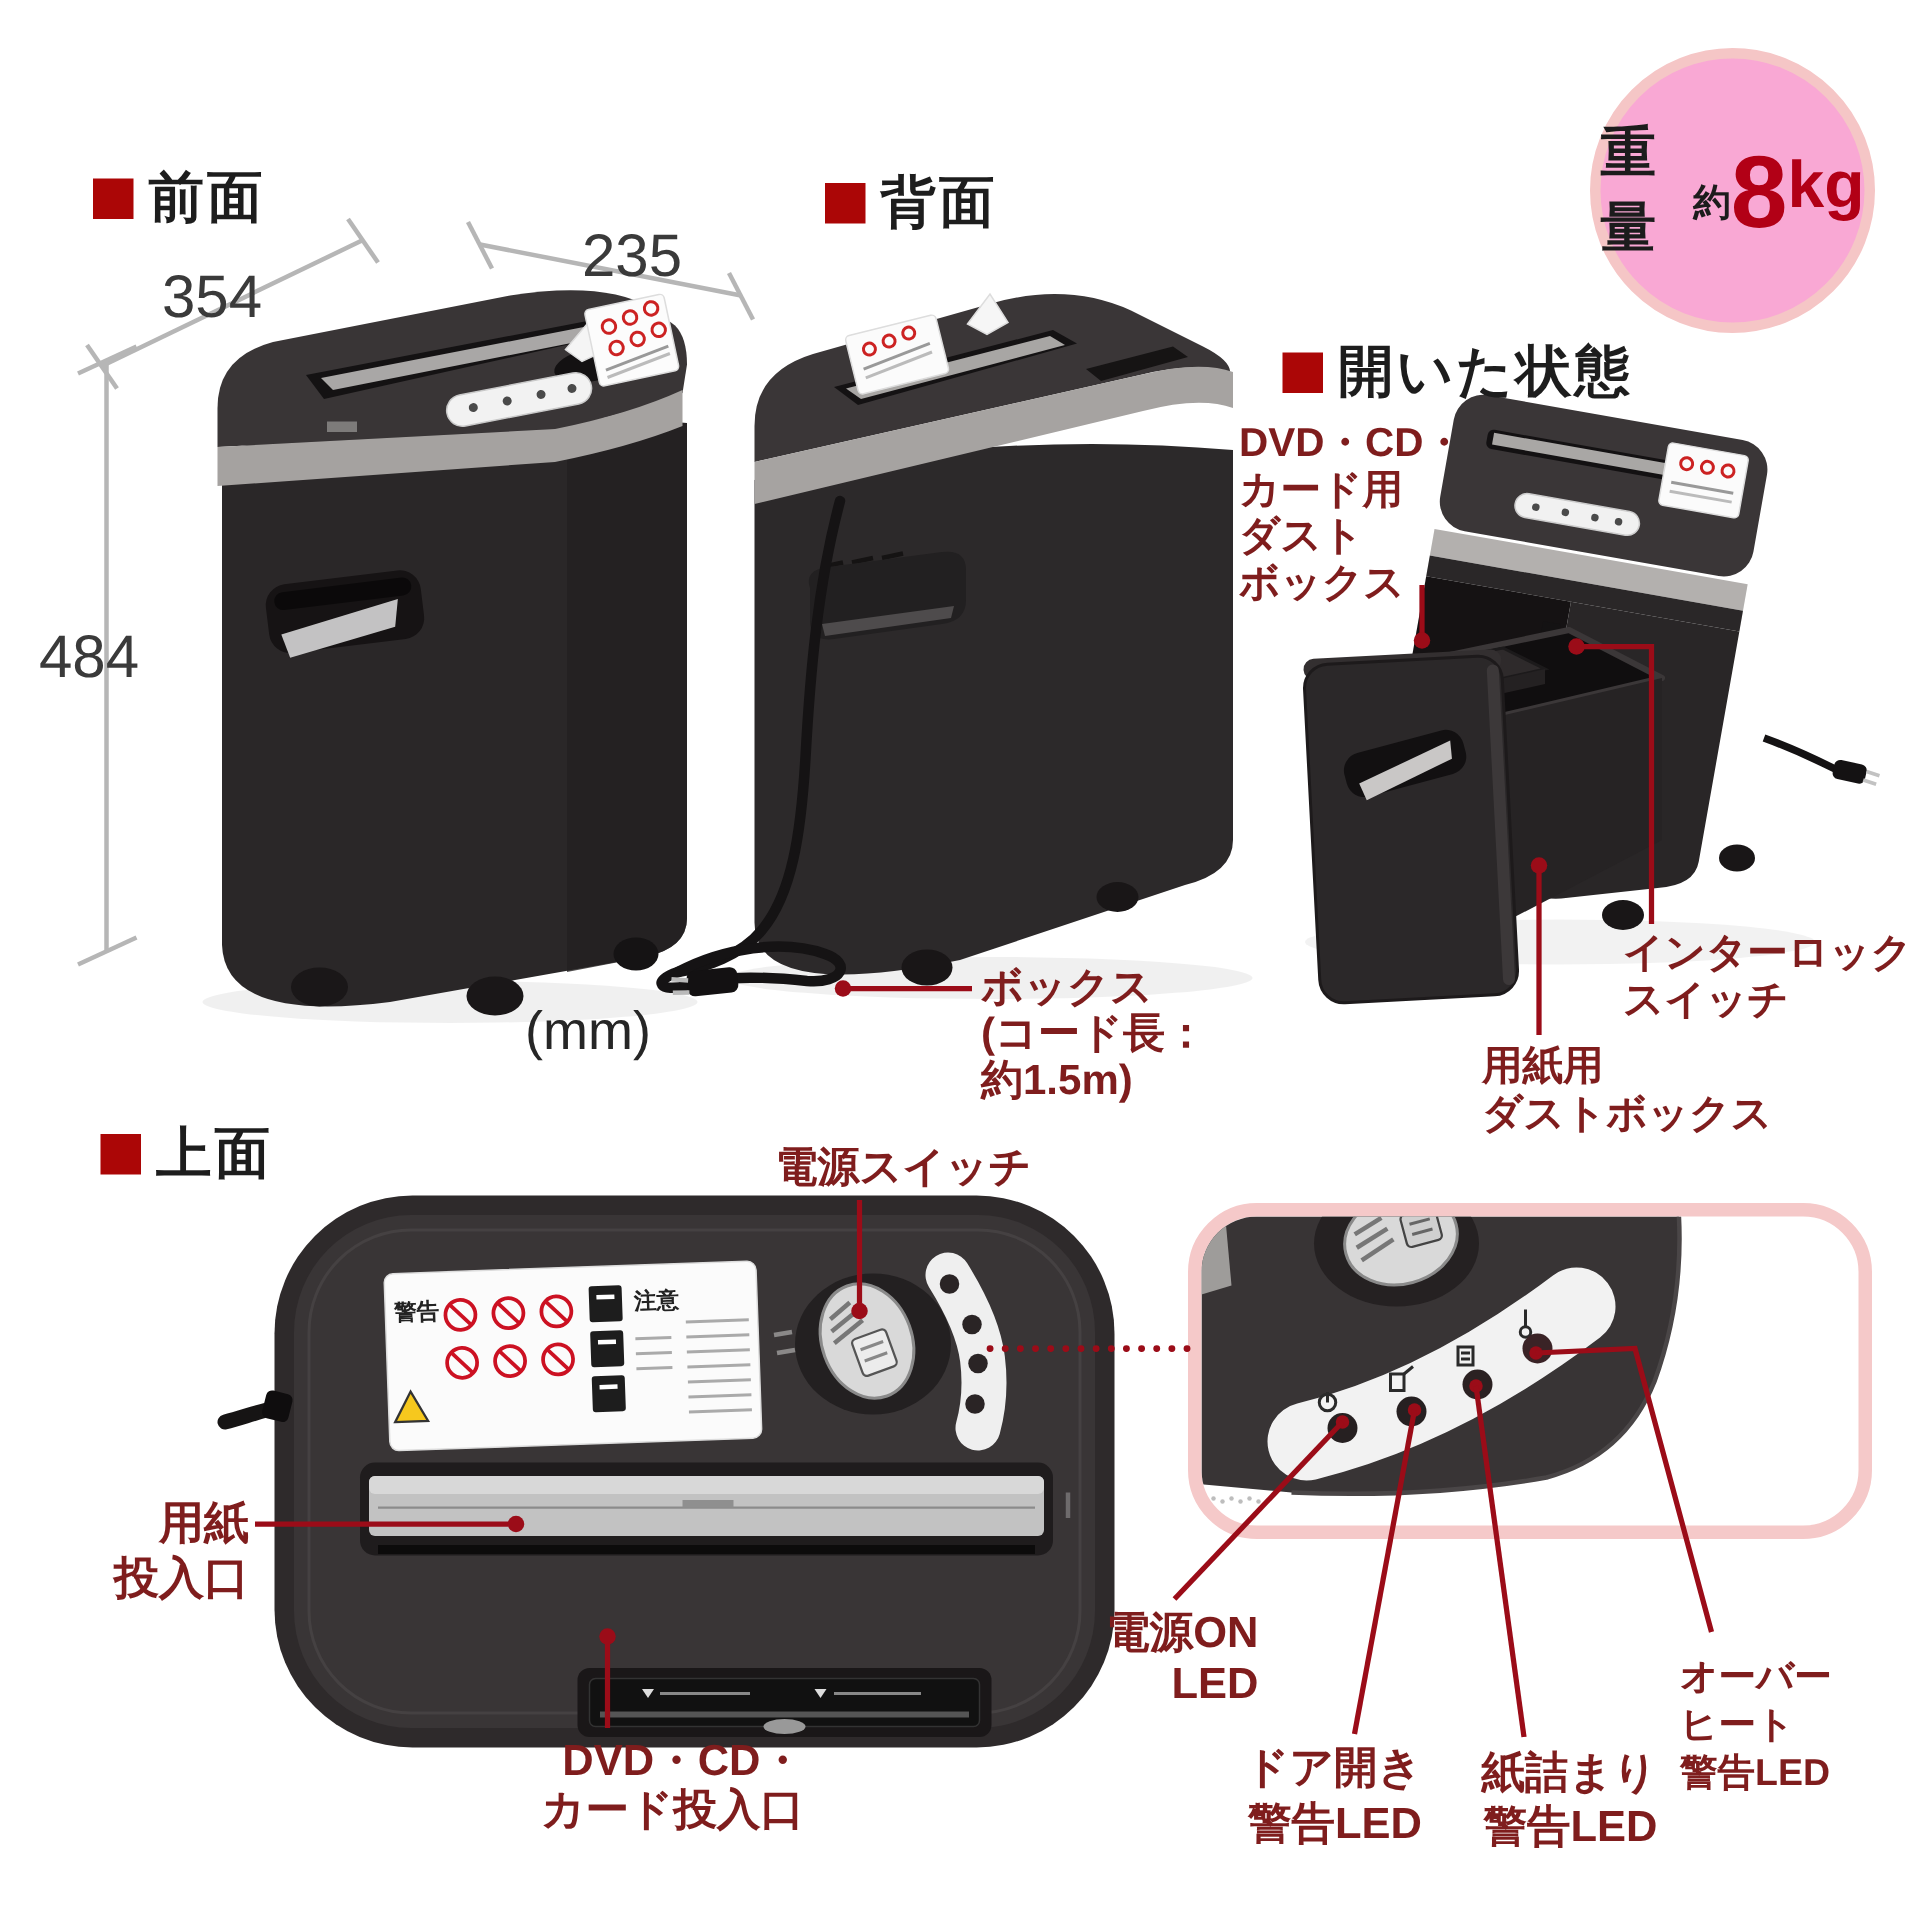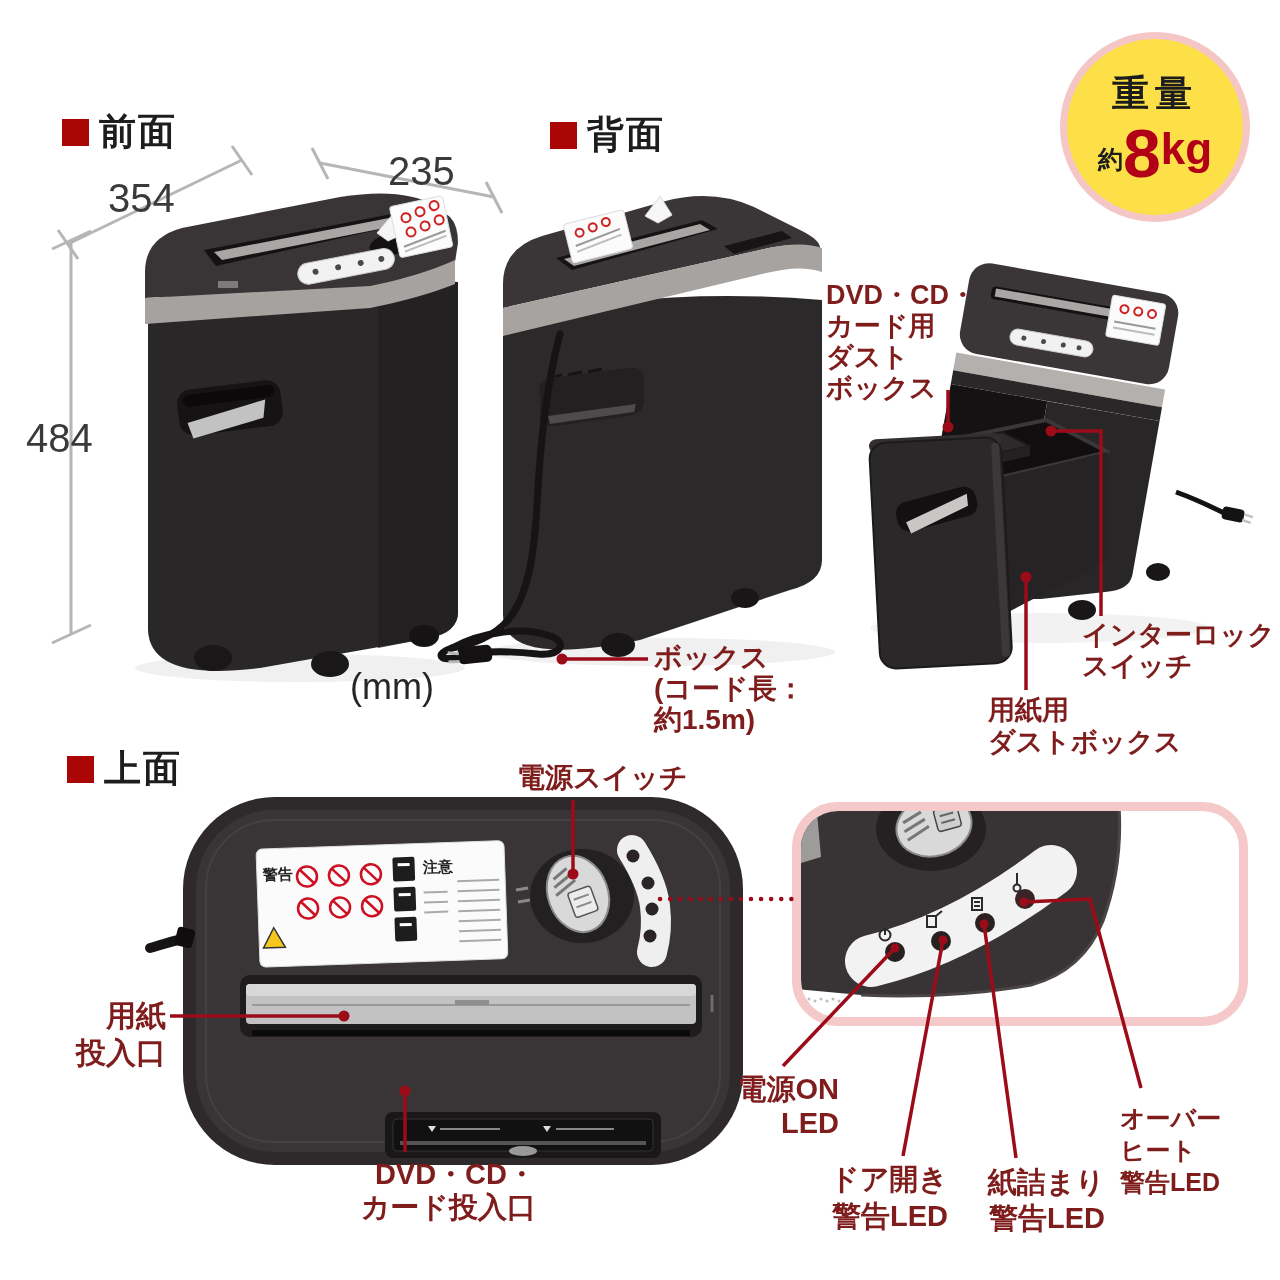--- a/index.html
+++ b/index.html
@@ -9,21 +9,21 @@
   .abs{position:absolute;}
   .heading{position:absolute;display:flex;align-items:center;gap:10px;margin-left:17px;}
   .heading .sq{width:27px;height:27px;background:#ab0606;display:inline-block;}
   .heading .ht{font-size:37px;font-weight:bold;color:#1d1d1d;letter-spacing:2px;white-space:nowrap;}
   .dim{position:absolute;font-size:40px;color:#3a3a3a;white-space:nowrap;}
   .unit{position:absolute;font-size:36px;color:#262626;white-space:nowrap;}
   .lbl{position:absolute;color:#7f1d1d;font-weight:bold;line-height:1.10;white-space:nowrap;}
   .center{text-align:right;}
   .lbl span{display:block;}
   #weight-badge{position:absolute;left:1060px;top:32px;width:190px;height:190px;border:7px solid #f5c6c6;
-    border-radius:50%;background:#fde047;box-sizing:border-box;display:flex;flex-direction:column;
+    border-radius:50%;background:#f9a8d4;box-sizing:border-box;display:flex;flex-direction:row;
     align-items:center;justify-content:center;}
   #weight-badge .wt{font-size:37px;font-weight:bold;color:#1c1c1c;letter-spacing:6px;}
   #weight-badge .wrow{display:flex;align-items:flex-end;margin-top:2px;}
   #weight-badge .approx{font-size:25px;font-weight:bold;color:#1c1c1c;margin-bottom:9px;}
   #weight-badge .wval{font-size:68px;font-weight:bold;color:#b20016;line-height:0.95;}
   #weight-badge .wunit{font-size:44px;font-weight:bold;color:#b20016;line-height:1;margin-bottom:14px;}
   #zoom-panel{position:absolute;left:792px;top:802px;width:456px;height:224px;border:9px solid #f5c9c9;
     border-radius:46px;background:#fff;box-sizing:border-box;overflow:hidden;}
 </style>
 </head>
@@ -371,20 +371,24 @@
   </svg>
 
   <div class="heading" style="left:45px;top:107px">
     <span class="sq"></span>
     <span class="ht">前面</span>
   </div>
   <div class="heading" style="left:533px;top:110px">
     <span class="sq"></span>
     <span class="ht">背面</span>
   </div>
+  <div class="heading" style="left:838px;top:223px">
+    <span class="sq"></span>
+    <span class="ht">開いた状態</span>
+  </div>
   <div class="heading" style="left:50px;top:744px">
     <span class="sq"></span>
     <span class="ht">上面</span>
   </div>
 
   <div class="dim" style="left:108px;top:176px">354</div>
   <div class="dim" style="left:388px;top:149px">235</div>
   <div class="dim" style="left:26px;top:416px">484</div>
   <div class="unit" style="left:350px;top:666px">(mm)</div>
 

